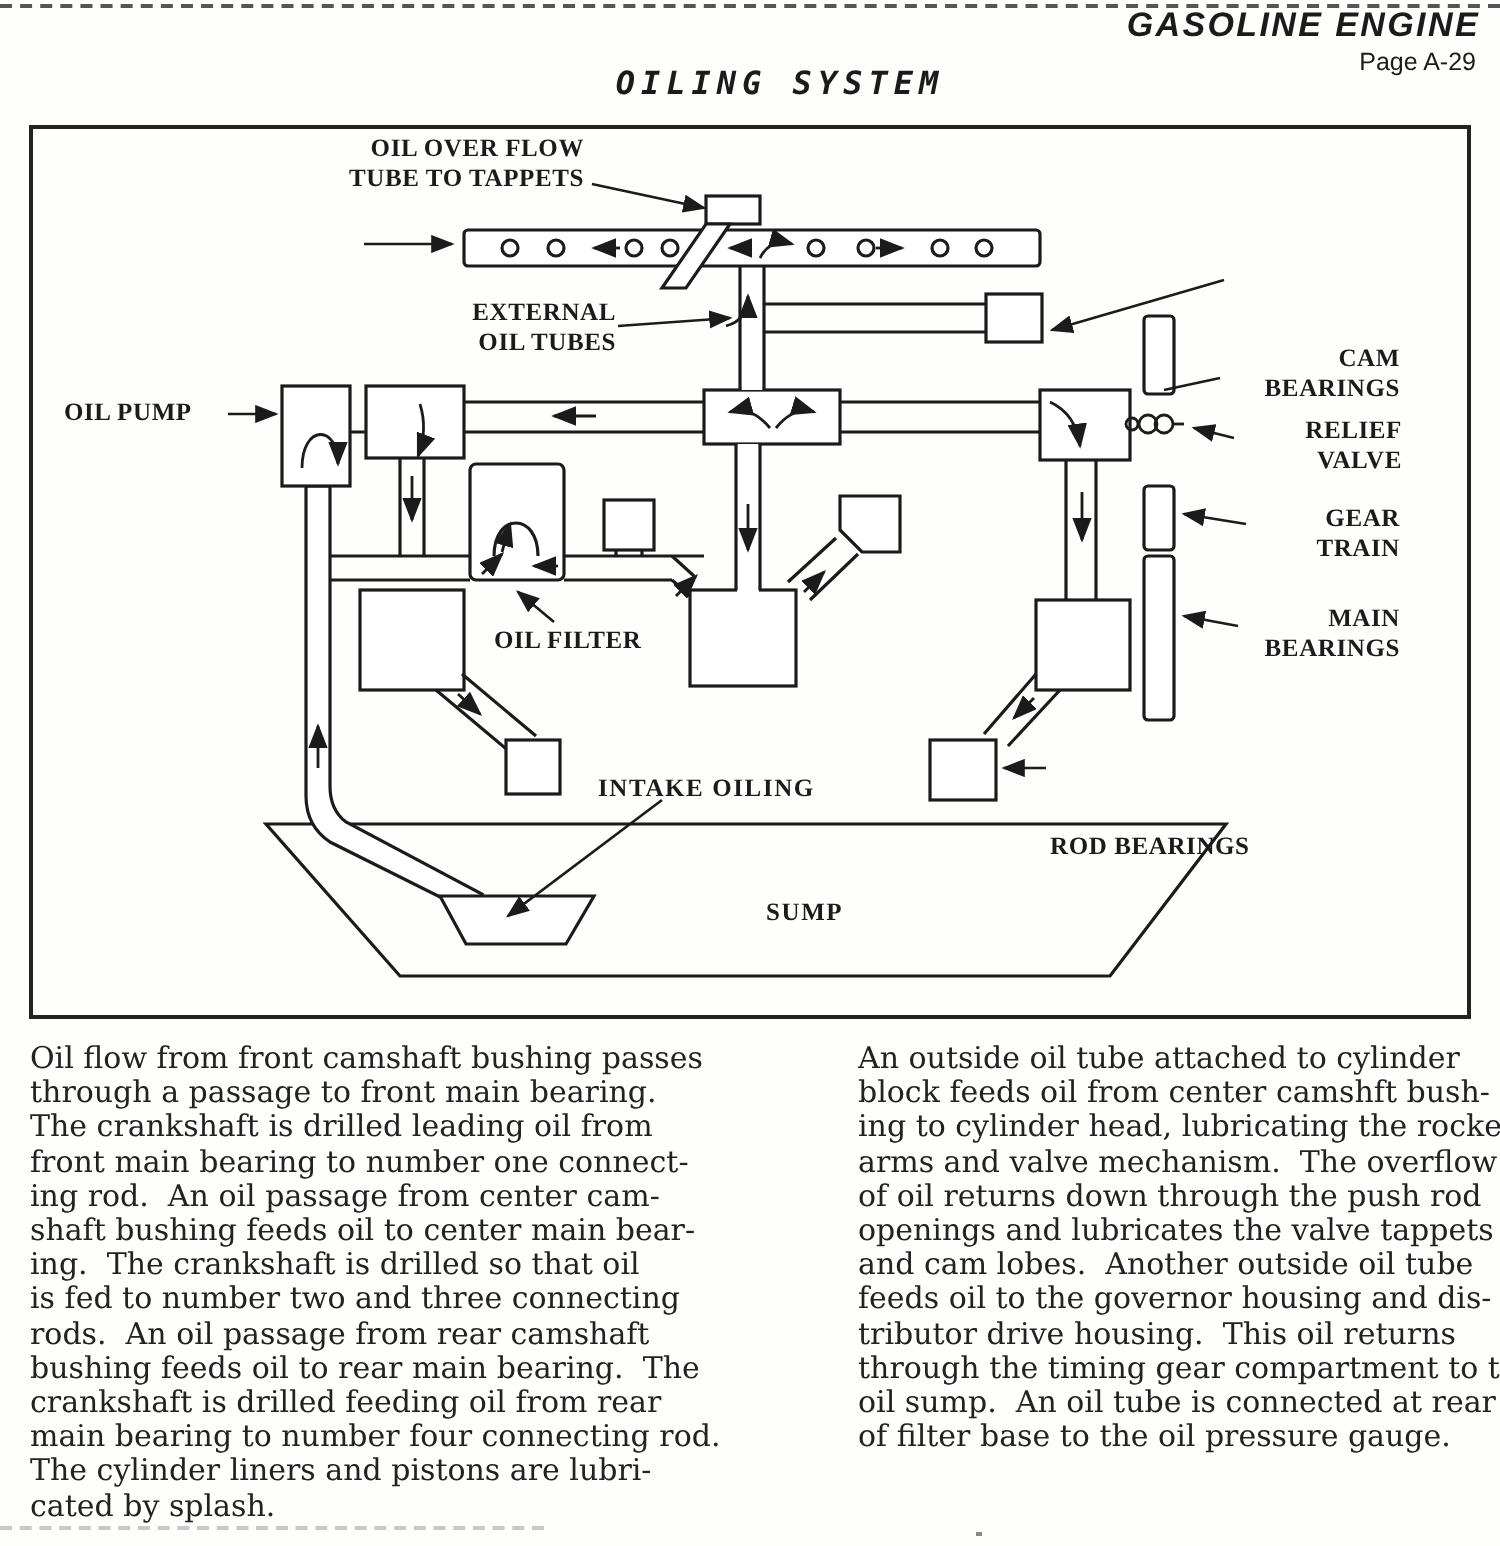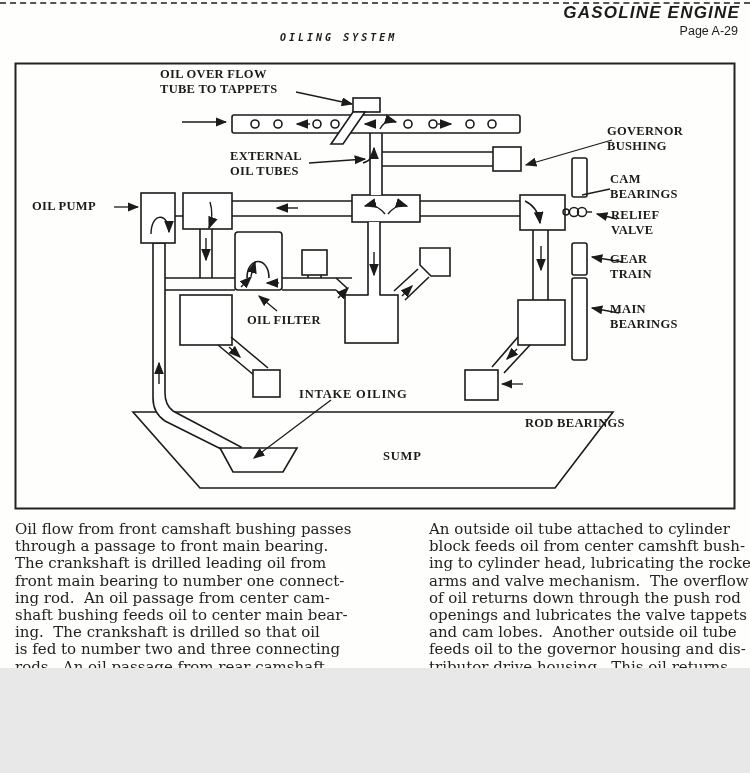--- a/index.html
+++ b/index.html
@@ -1,33 +1,33 @@
 <!DOCTYPE html>
 <html><head>
 <meta charset="utf-8">
 <style>
   html,body{margin:0;padding:0;background:#e8e8e8;}
-  #page{position:relative;width:750px;height:668px;background:#fefefd;color:#1b1b1b;
+  #page{position:relative;width:750px;height:773px;background:#fefefd;color:#1b1b1b;
         font-family:"Liberation Serif",serif;overflow:hidden;margin:0 auto;}
   .dash-top{position:absolute;left:0;top:2px;width:750px;border-top:2px dashed #555;}
   .dash-bottom{position:absolute;left:0;top:763px;width:272px;border-top:2px dashed #c9c9c4;}
   .dot{position:absolute;left:488px;top:766px;width:3px;height:2px;background:#8a8a85;}
   .hdr-title{position:absolute;right:10px;top:3px;font-family:"Liberation Sans",sans-serif;
         font-style:italic;font-weight:600;font-size:17px;letter-spacing:1.2px;}
   .hdr-page{position:absolute;right:12px;top:24px;font-family:"Liberation Sans",sans-serif;
         font-weight:normal;font-size:12.5px;padding-left:10px;}
-  .sec-title{position:absolute;left:280px;top:32px;width:220px;text-align:left;
+  .sec-title{position:absolute;left:280px;top:32px;width:220px;text-align:center;
         font-family:"DejaVu Sans Mono",monospace;font-style:italic;font-weight:bold;
-        font-size:10px;letter-spacing:3px;}
+        font-size:16px;letter-spacing:3px;}
   #diagram{position:absolute;left:14px;top:62px;width:722px;height:448px;}
   #diagram svg{position:absolute;left:0;top:0;}
   .lbl{position:absolute;font-family:"Liberation Serif",serif;font-weight:bold;
         font-size:12.5px;line-height:15px;letter-spacing:.3px;white-space:pre-line;
         color:#1b1b1b;}
-  .lbl.center{text-align:left;}
+  .lbl.center{text-align:right;}
   .lbl.light{font-weight:600;letter-spacing:.8px;}
   .bodycol{position:absolute;font-family:"DejaVu Serif",serif;font-size:15px;
         line-height:17.2px;white-space:pre;color:#222;}
   #left-col{left:15px;top:521px;width:370px;}
   #right-col{left:389px;top:521px;width:356px;margin-left:40px;}
 </style>
 </head>
 <body>
 
 <div id="page">
@@ -161,22 +161,20 @@
         <path d="M100,145 L124,145" marker-end="url(#ah)"></path>
         <path d="M263,249 L245,234" marker-end="url(#ah)"></path>
         <path d="M317,338 L240,396" marker-end="url(#ah)"></path>
       </g>
     </svg>
 
     <div class="lbl center" style="left:146px;top:5px;width:132px;">OIL OVER FLOW
 TUBE TO TAPPETS</div>
     <div class="lbl center" style="left:216px;top:87px;width:78px;">EXTERNAL
 OIL TUBES</div>
-    <div class="lbl center" style="left:593px;top:62px;width:92px;">GOVERNOR
-BUSHING</div>
     <div class="lbl center" style="left:596px;top:110px;width:90px;">CAM
 BEARINGS</div>
     <div class="lbl center" style="left:597px;top:146px;width:90px;">RELIEF
 VALVE</div>
     <div class="lbl center" style="left:596px;top:190px;width:90px;">GEAR
 TRAIN</div>
     <div class="lbl center" style="left:596px;top:240px;width:90px;">MAIN
 BEARINGS</div>
     <div class="lbl" style="left:511px;top:314px;margin-top:40px;">ROD BEARINGS</div>
     <div class="lbl" style="left:18px;top:137px;">OIL PUMP</div>

